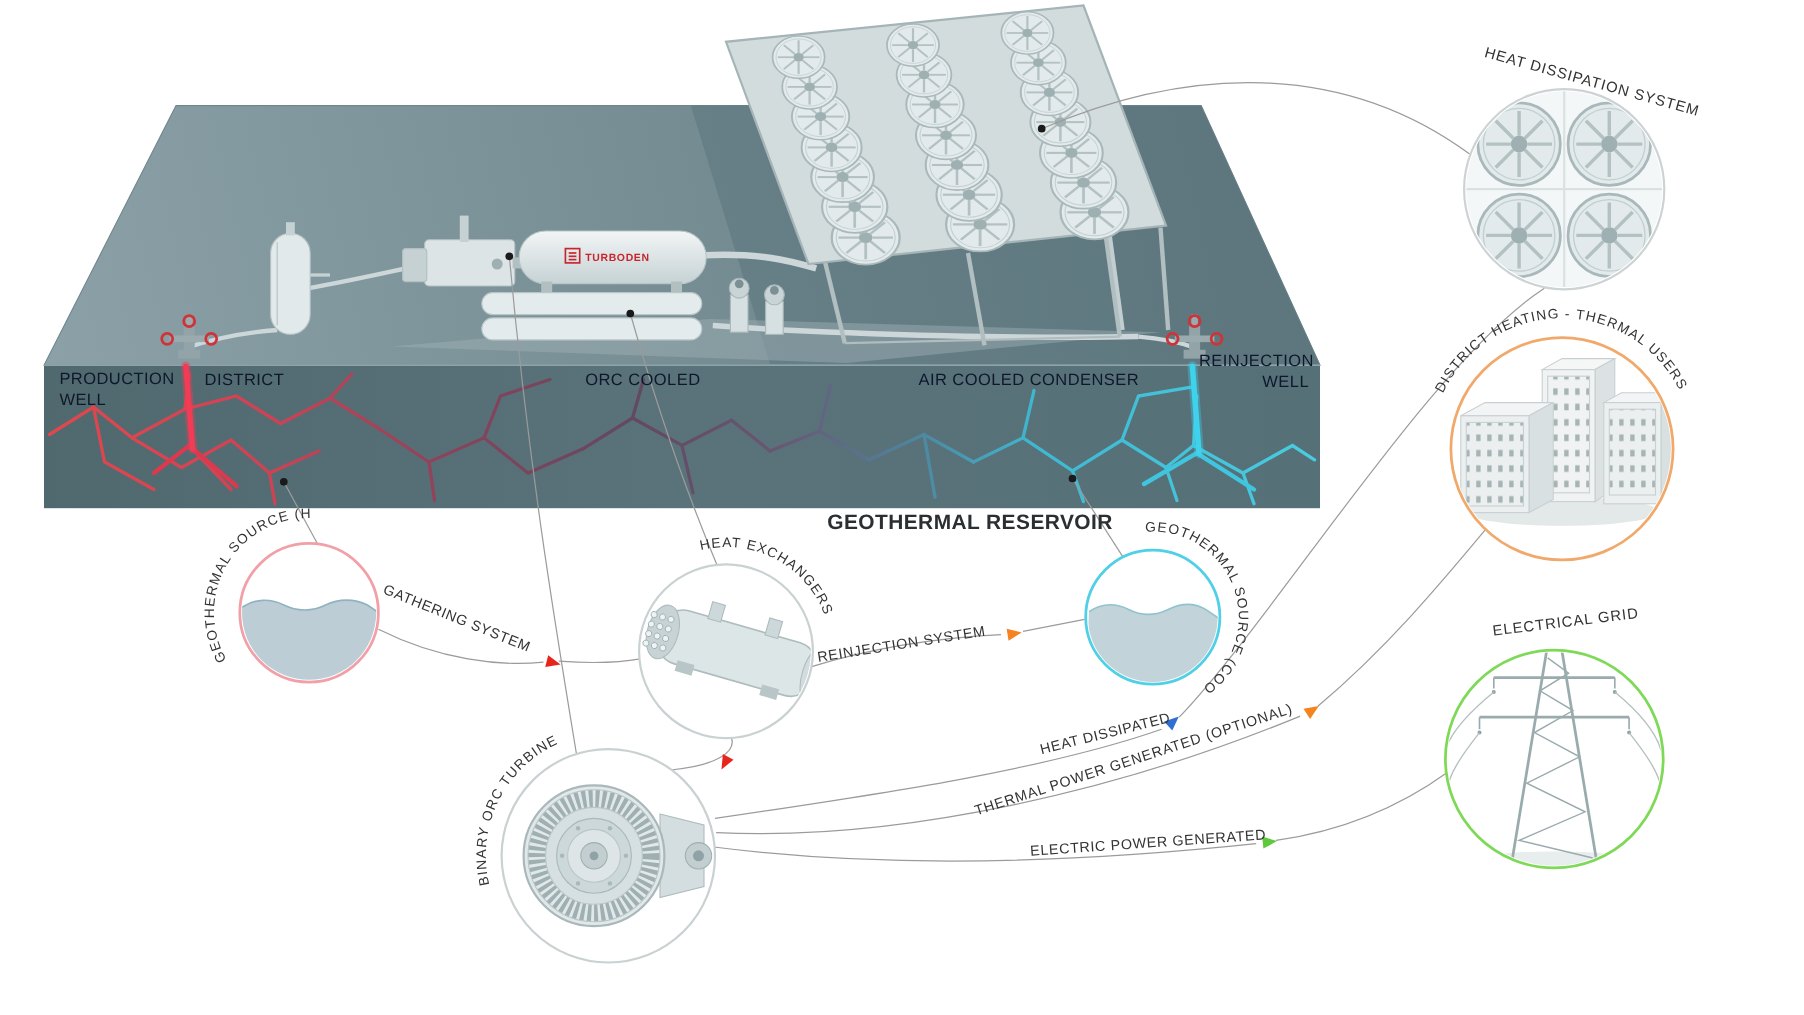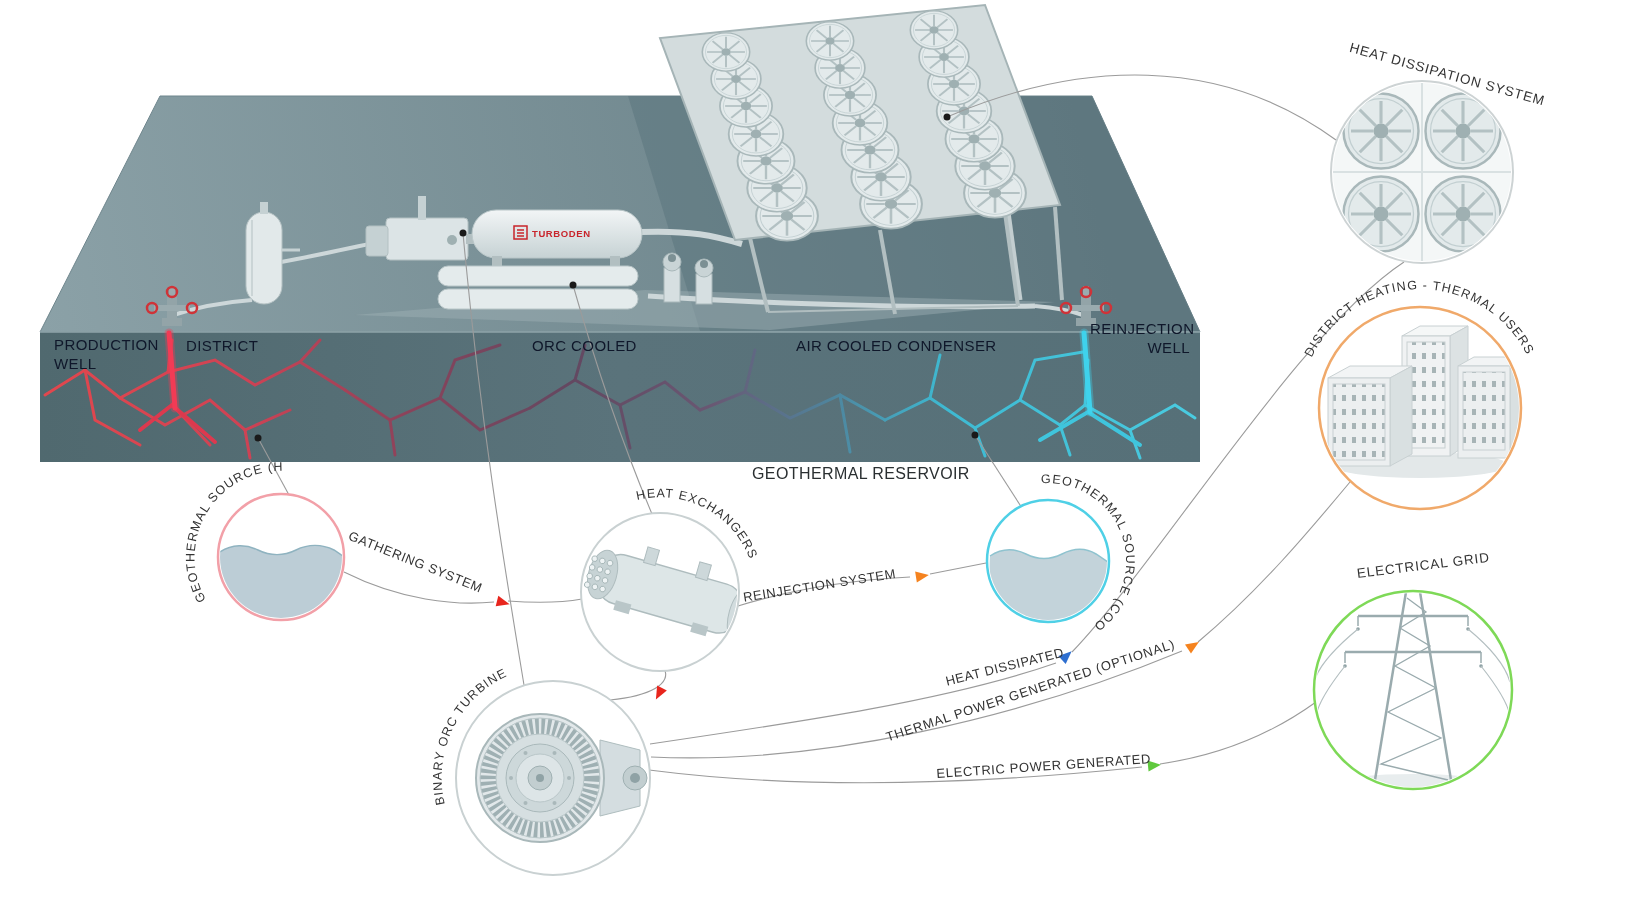--- a/index.html
+++ b/index.html
@@ -413,24 +413,24 @@
     <text class="curve"><textPath href="#lp-cool" startOffset="2%">GEOTHERMAL SOURCE (COOLED)</textPath></text>
     <text class="curve"><textPath href="#lp-turb" startOffset="10%">BINARY ORC TURBINE</textPath></text>
     <text class="curve"><textPath href="#lp-dist" startOffset="6%">DISTRICT HEATING - THERMAL USERS</textPath></text>
   </g>
 </svg>
 
 <div class="lbl" style="left:54px;top:336px;">PRODUCTION
 WELL</div>
 <div class="lbl" style="left:186px;top:337px;">DISTRICT</div>
 <div class="lbl" style="left:532px;top:337px;">ORC COOLED</div>
-<div class="lbl" style="left:796px;top:337px;">AIR COOLED CONDENSER</div>
+<div class="lbl" style="left:835px;top:337px;">AIR COOLED CONDENSER</div>
 <div class="lbl" style="left:1090px;top:320px;width:100px;text-align:right;">REINJECTION
 WELL</div>
-<div class="lbl onwhite" style="left:752px;top:464px;font-size:16px;">GEOTHERMAL RESERVOIR</div>
+<div class="lbl onwhite" style="left:752px;top:464px;font-size:19px;font-weight:bold;">GEOTHERMAL RESERVOIR</div>
 
 <div class="lbl flow" style="left:352px;top:528px;transform:rotate(22deg);">GATHERING SYSTEM</div>
 <div class="lbl flow" style="left:742px;top:590px;transform:rotate(-9deg);">REINJECTION SYSTEM</div>
 <div class="lbl flow" style="left:944px;top:674px;transform:rotate(-14deg);">HEAT DISSIPATED</div>
 <div class="lbl flow" style="left:884px;top:730px;transform:rotate(-18deg);letter-spacing:.8px;">THERMAL POWER GENERATED (OPTIONAL)</div>
 <div class="lbl flow" style="left:936px;top:766px;transform:rotate(-4deg);">ELECTRIC POWER GENERATED</div>
 
 <div class="lbl ctitle" style="left:1352px;top:40px;transform:rotate(15.5deg);">HEAT DISSIPATION SYSTEM</div>
 <div class="lbl ctitle" style="left:1356px;top:566px;transform:rotate(-7deg);">ELECTRICAL GRID</div>
 

